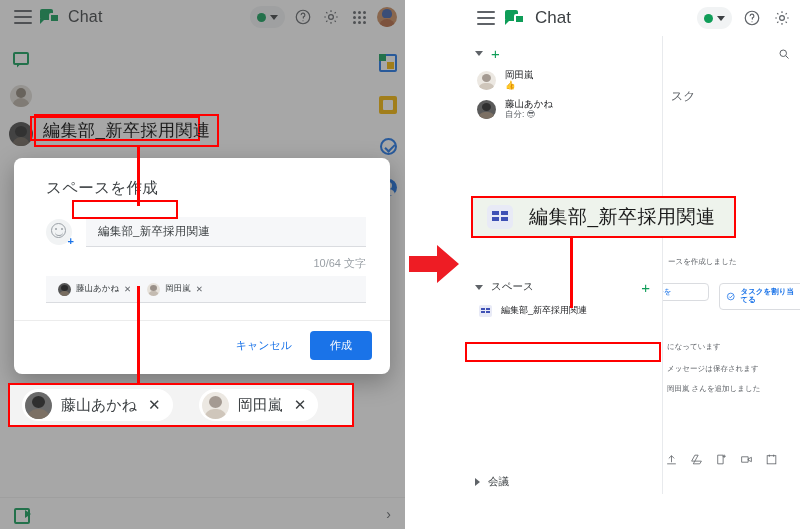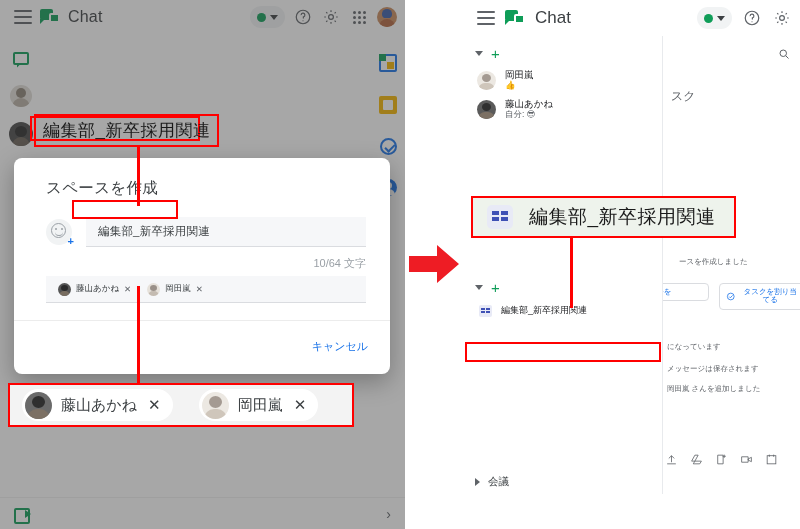--- a/index.html
+++ b/index.html
@@ -322,20 +322,21 @@
         <div class="chip">
           <div class="chip-av p2"></div>
           <span class="chip-label">岡田嵐</span>
           <span class="chip-x">✕</span>
         </div>
       </div>
 
       <div class="dlg-divider"></div>
       <div class="dlg-actions">
         <button class="btn-cancel">キャンセル</button>
+        <button class="btn-create">作成</button>
       </div>
     </div>
 
     <div class="hl-name"></div>
     <div class="hl-members"></div>
 
     <div class="dim-overlay"></div>
   </div>
 
   <div class="conn-v1"></div>
@@ -412,20 +413,21 @@
       <div class="dm-row">
         <div class="dm-av p1"></div>
         <div class="dm-text">
           <span class="dm-name">藤山あかね</span>
           <span class="dm-sub">自分: 😎</span>
         </div>
       </div>
 
       <div class="sec-head" style="margin-top:150px;">
         <div class="sec-tri"></div>
+        <div class="sec-label">スペース</div>
         <div class="sec-plus">+</div>
       </div>
 
       <div class="space-row">
         <div class="space-ic"></div>
         <span class="space-name">編集部_新卒採用関連</span>
       </div>
 
       <div class="sec-head" style="margin-top:148px;">
         <div class="sec-tri collapsed"></div>
@@ -437,31 +439,31 @@
 
     <div class="r-content">
       <div class="r-search-ic">
         <svg width="12" height="12" viewBox="0 0 24 24" fill="none" stroke="#5f6368" stroke-width="2">
             <circle cx="10.5" cy="10.5" r="6.5"></circle>
             <path d="M15.5 15.5L21 21"></path>
           </svg>
       </div>
       <div class="r-tab-txt">スク</div>
 
-      <div class="msg-line" style="left:16px; top:221px;">ースを作成しました</div>
+      <div class="msg-line" style="left:5px; top:221px;">ースを作成しました</div>
 
       <div class="chipbtn" style="left:-14px; top:247px; width:60px;">
         <span>ルを</span>
       </div>
       <div class="chipbtn" style="left:56px; top:247px; width:88px;">
         <svg width="11" height="11" viewBox="0 0 24 24" fill="none" stroke="#1a73e8" stroke-width="2">
             <circle cx="12" cy="12" r="8.5"></circle>
             <path d="M8 12.3l3 3 5.5-6"></path>
           </svg>
-        <span style="text-align:center;">タスクを割り当てる</span>
+        <span style="font-weight:bold;">タスクを割り当てる</span>
       </div>
 
       <div class="msg-line" style="left:4px; top:306px;">になっています</div>
       <div class="msg-line" style="left:4px; top:320px;margin-top:8px;">メッセージは保存されます</div>
       <div class="msg-line" style="left:4px; top:348px;">岡田嵐 さんを追加しました</div>
 
       <div class="compose-icons">
         <svg viewBox="0 0 24 24">
             <path d="M12 17V5M7 10l5-5 5 5M4 20h16"></path>
           </svg>

